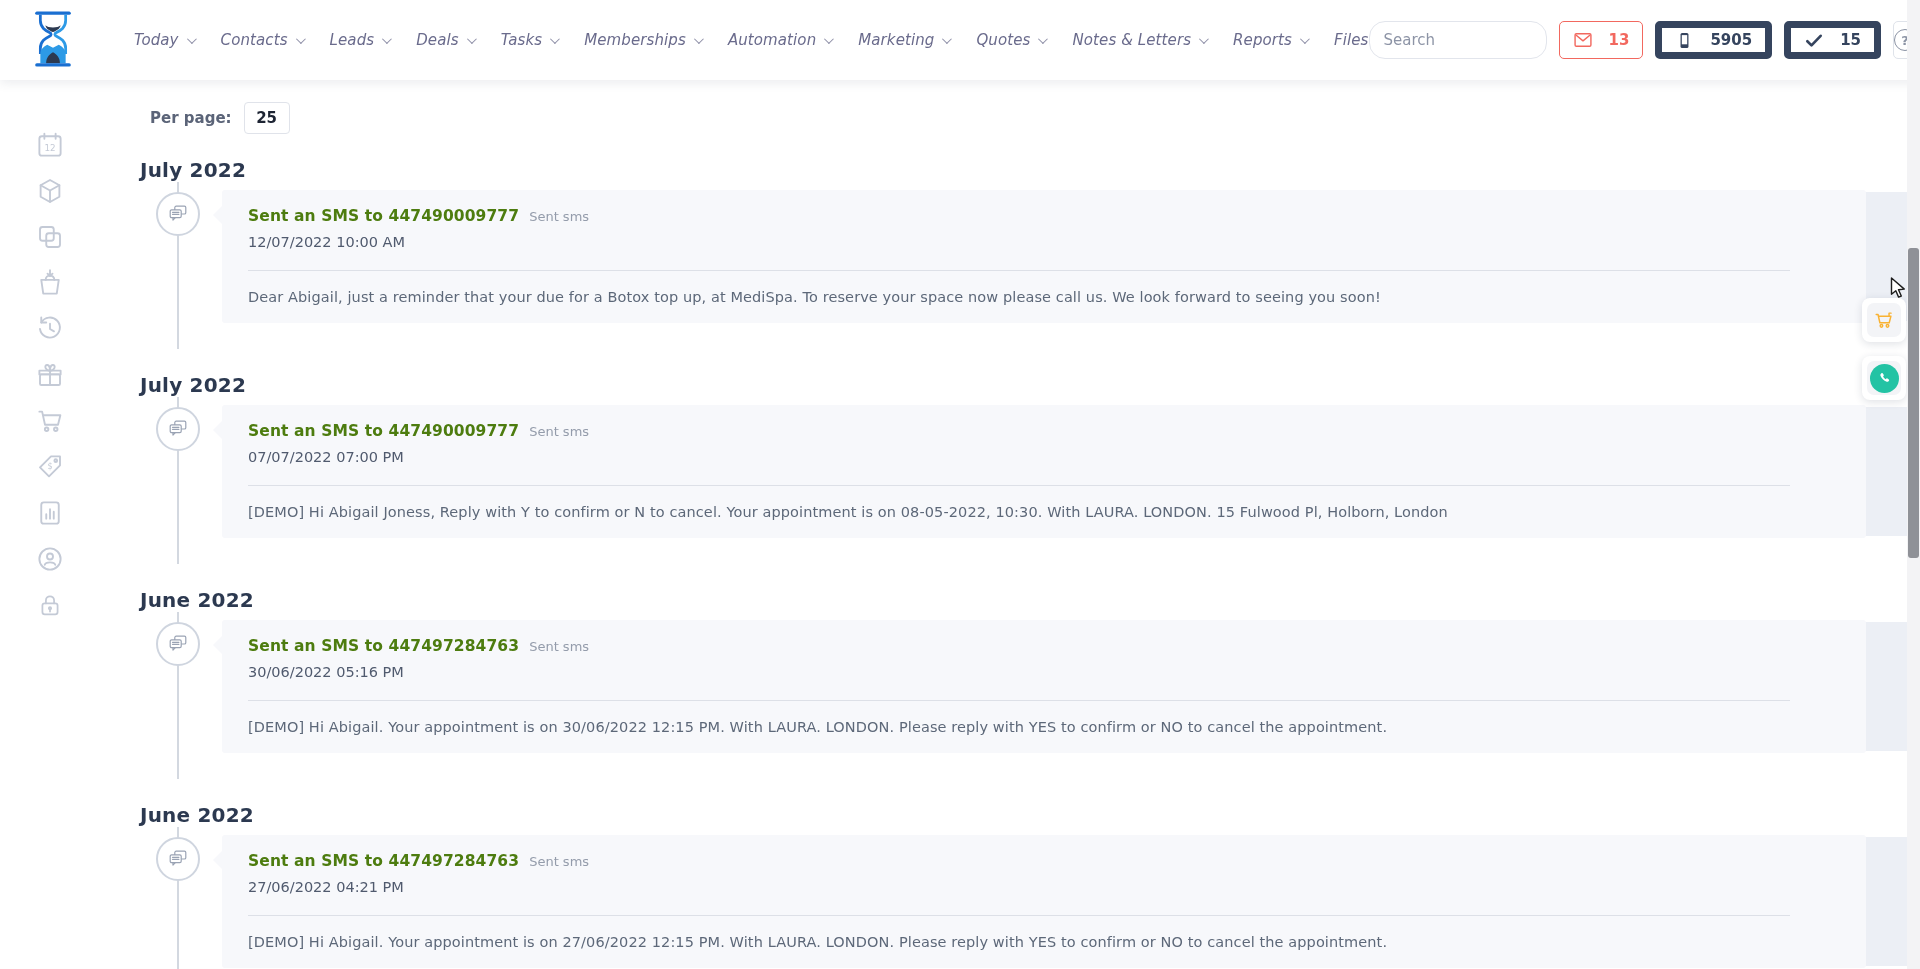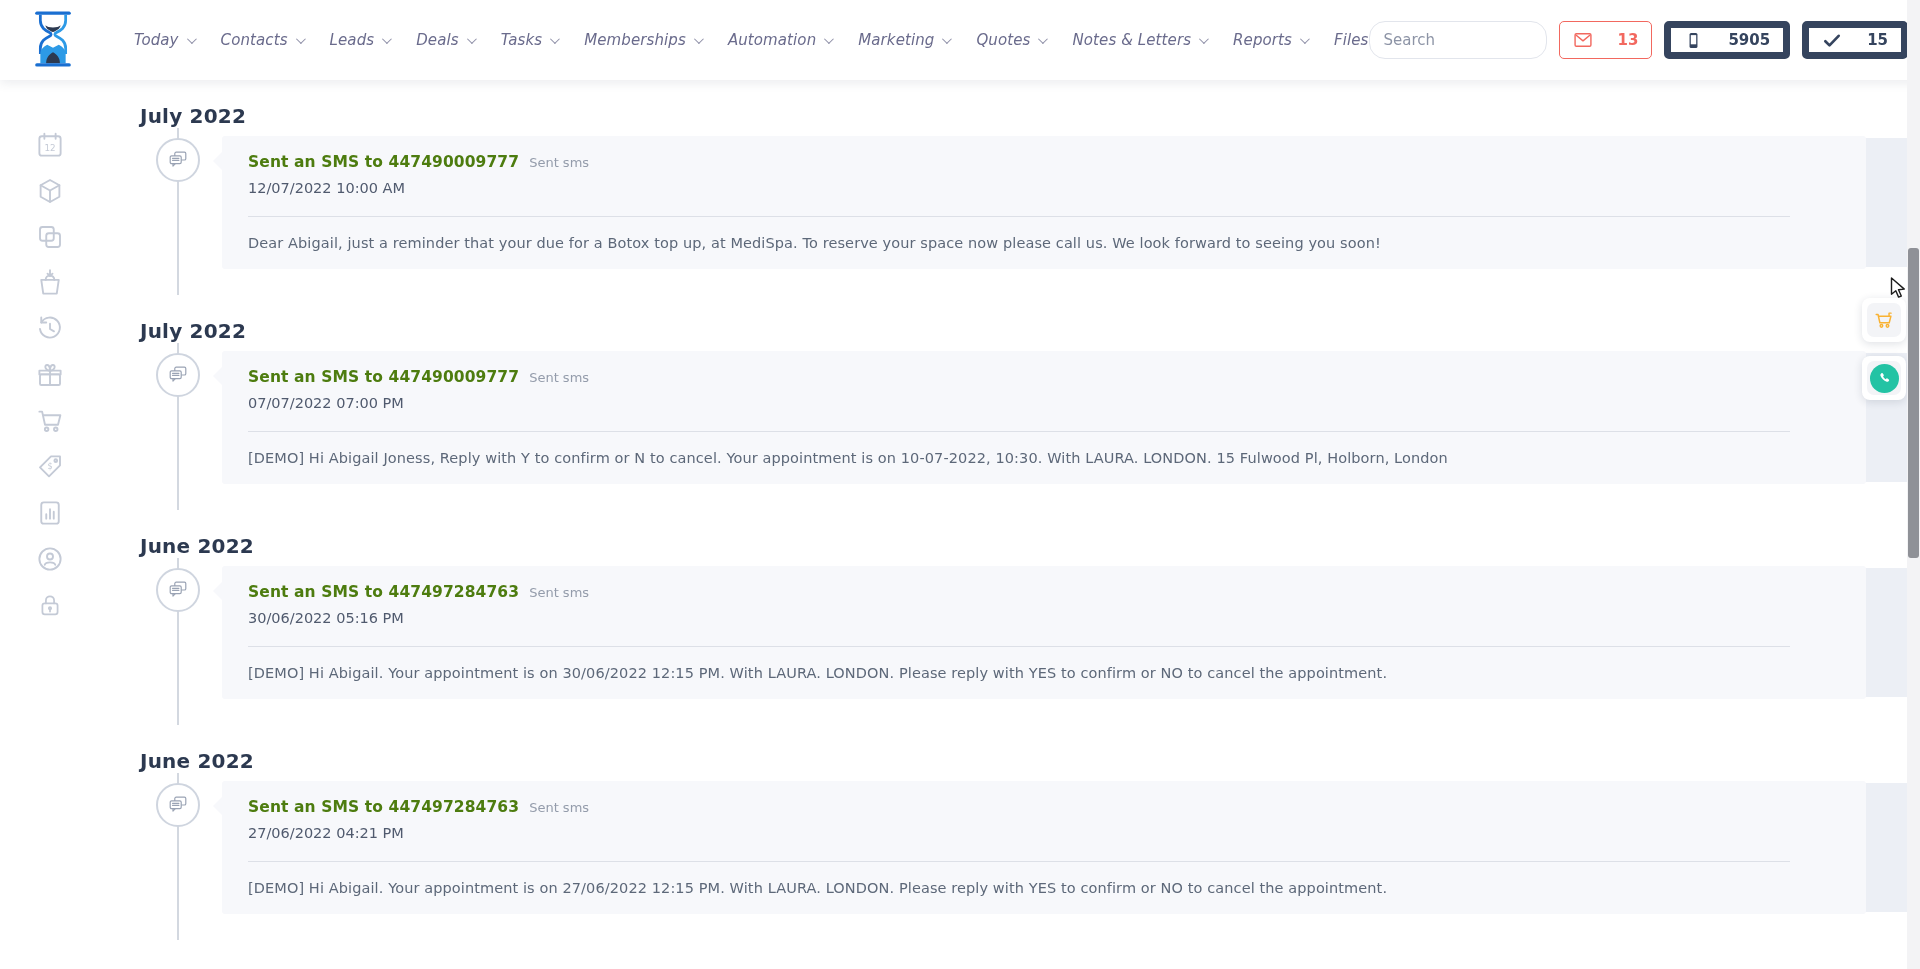--- a/index.html
+++ b/index.html
@@ -17,21 +17,21 @@
   .chev { width:7px; height:7px; border-right:1.6px solid #8f90a8; border-bottom:1.6px solid #8f90a8;
     transform:rotate(45deg) translateY(-2px); display:inline-block; }
   .nav-spacer { flex:1; }
   .search-box { display:flex; height:38px; width:178px; border:1px solid #e2e5ec;
     border-radius:16px; background:#fff; margin-right:12px; }
   .search-box input { border:none; outline:none; flex:1; height:100%; padding:0 6px 0 14px;
     font-size:15px; color:#3c4658; font-family:inherit; background:transparent; }
   .search-box input::placeholder { color:#8d94a6; }
   .search-btn { width:44px; height:100%; display:flex; align-items:center; justify-content:center;
     cursor:pointer; }
-  .pill { display:flex; align-items:center; gap:25px; height:38px; padding:0 13px;
+  .pill { display:flex; align-items:center; gap:16px; height:38px; padding:0 13px;
     border-radius:5px; font-size:15px; font-weight:600; margin-right:12px; cursor:pointer;
     background:#fff; white-space:nowrap; }
   .pill.red { border:1px solid #f2685f; color:#f2685f; }
   .pill.navy { border:7px solid #0c4a6e; color:#35445e; border-color:#35445e; }
   .help-btn { width:46px; height:38px; border:1px solid #dfe3ea; border-radius:5px;
     display:flex; align-items:center; justify-content:center; margin-right:16px; cursor:pointer; }
   .qm { width:22px; height:22px; border:1.5px solid #8b93a4; border-radius:50%; color:#8b93a4;
     font-size:13px; display:flex; align-items:center; justify-content:center; font-weight:600; }
 
   
@@ -280,20 +280,24 @@
       <rect x="5.5" y="10.5" width="13" height="9.5" rx="2"></rect>
         <path d="M8.5 10.5V8a3.5 3.5 0 0 1 7 0v2.5"></path>
       <circle cx="12" cy="14.8" r="1"></circle>
         <path d="M12 15.8v1.8"></path>
     </svg>
   </div>
 </aside>
 
 <main class="main">
 
+  <div class="perpage-row">
+    <span class="perpage-label">Per page:</span>
+    <span class="select-box">25</span>
+  </div>
 
   <div class="month-row"><h2 class="month">July 2022</h2></div>
   <div class="entry">
     <div class="circle">
       <svg viewBox="0 0 24 24" width="22" height="22" stroke="#9aa3b4" stroke-width="1.3" fill="none" stroke-linecap="round" stroke-linejoin="round">
         <rect x="8.5" y="3.5" width="12" height="8.5" rx="1.5"></rect>
         <rect x="3.5" y="7.5" width="12" height="8.5" rx="1.5" fill="#fff"></rect>
         <path d="M6 10.2h7M6 12.4h7"></path>
           <path d="M6.5 16v2.6l2.6-2.6"></path>
       </svg>
@@ -319,21 +323,21 @@
           <path d="M6.5 16v2.6l2.6-2.6"></path>
       </svg>
     </div>
     <div class="card">
       <div class="card-titlerow">
         <span class="card-title">Sent an SMS to 447490009777</span>
         <span class="card-tag">Sent sms</span>
       </div>
       <div class="card-date">07/07/2022 07:00 PM</div>
       <div class="card-divider"></div>
-      <div class="card-msg">[DEMO] Hi Abigail Joness, Reply with Y to confirm or N to cancel. Your appointment is on 10-07-2022, 10:30. With LAURA. LONDON. 15 Fulwood Pl, Holborn, London</div>
+      <div class="card-msg">[DEMO] Hi Abigail Joness, Reply with Y to confirm or N to cancel. Your appointment is on 08-05-2022, 10:30. With LAURA. LONDON. 15 Fulwood Pl, Holborn, London</div>
     </div>
   </div>
 
   <div class="month-row"><h2 class="month">June 2022</h2></div>
   <div class="entry">
     <div class="circle">
       <svg viewBox="0 0 24 24" width="22" height="22" stroke="#9aa3b4" stroke-width="1.3" fill="none" stroke-linecap="round" stroke-linejoin="round">
         <rect x="8.5" y="3.5" width="12" height="8.5" rx="1.5"></rect>
         <rect x="3.5" y="7.5" width="12" height="8.5" rx="1.5" fill="#fff"></rect>
         <path d="M6 10.2h7M6 12.4h7"></path>

